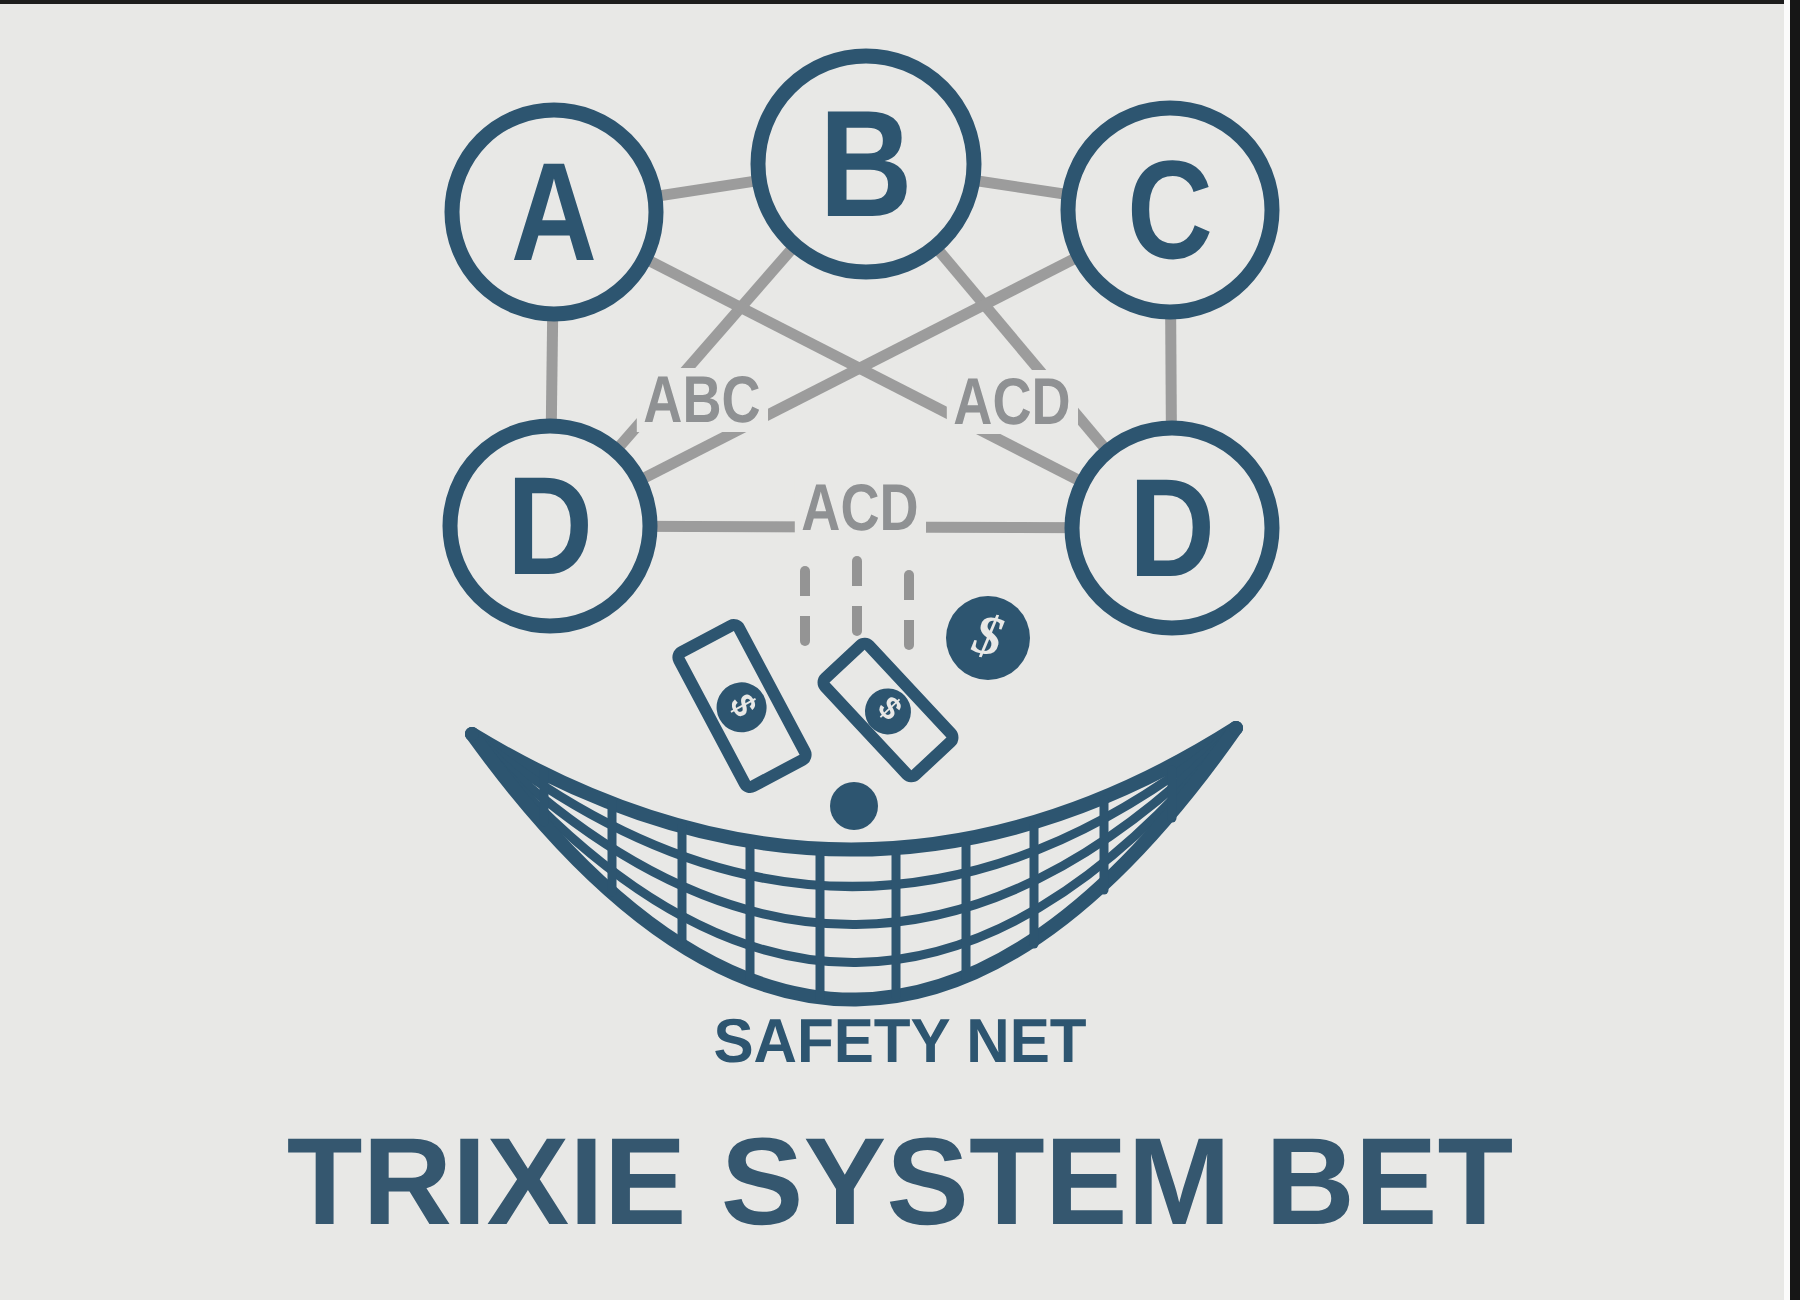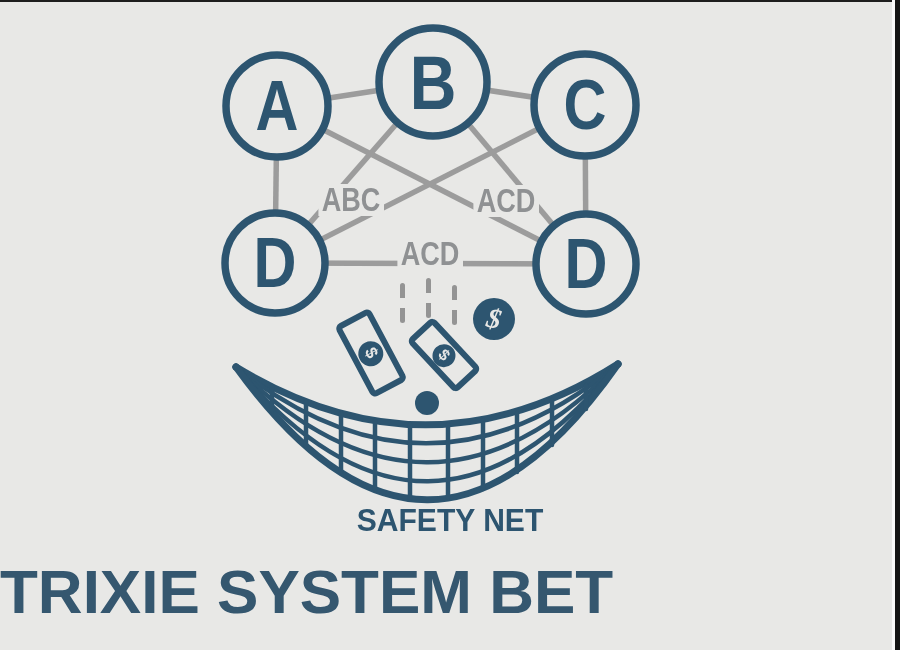--- a/index.html
+++ b/index.html
@@ -67,21 +67,21 @@
     position:absolute;z-index:2;left:415px;top:391px;width:24px;height:24px;
     border-radius:50%;background:#2d5570;
   }
 
   
   .subtitle{
     position:absolute;z-index:3;left:0;right:0;top:503px;text-align:center;
     font-weight:bold;font-size:31px;color:#2d5570;transform:scaleX(0.97);
   }
   .title{
-    position:absolute;z-index:3;left:0;right:0;top:556px;
+    position:absolute;z-index:3;left:0;right:0;top:556px;text-align:center;
     font-weight:bold;font-size:62px;color:#35576f;letter-spacing:0px;
   }
 
   
   .edge-top{position:absolute;z-index:6;top:0;left:0;width:100%;height:2px;background:#1d1d1d;}
   .edge-right-light{position:absolute;z-index:6;top:0;right:5px;width:3px;height:100%;background:#fbfbfb;}
   .edge-right-dark{position:absolute;z-index:6;top:0;right:0;width:5px;height:100%;background:#161616;}
 </style>
 </head>
 <body>

